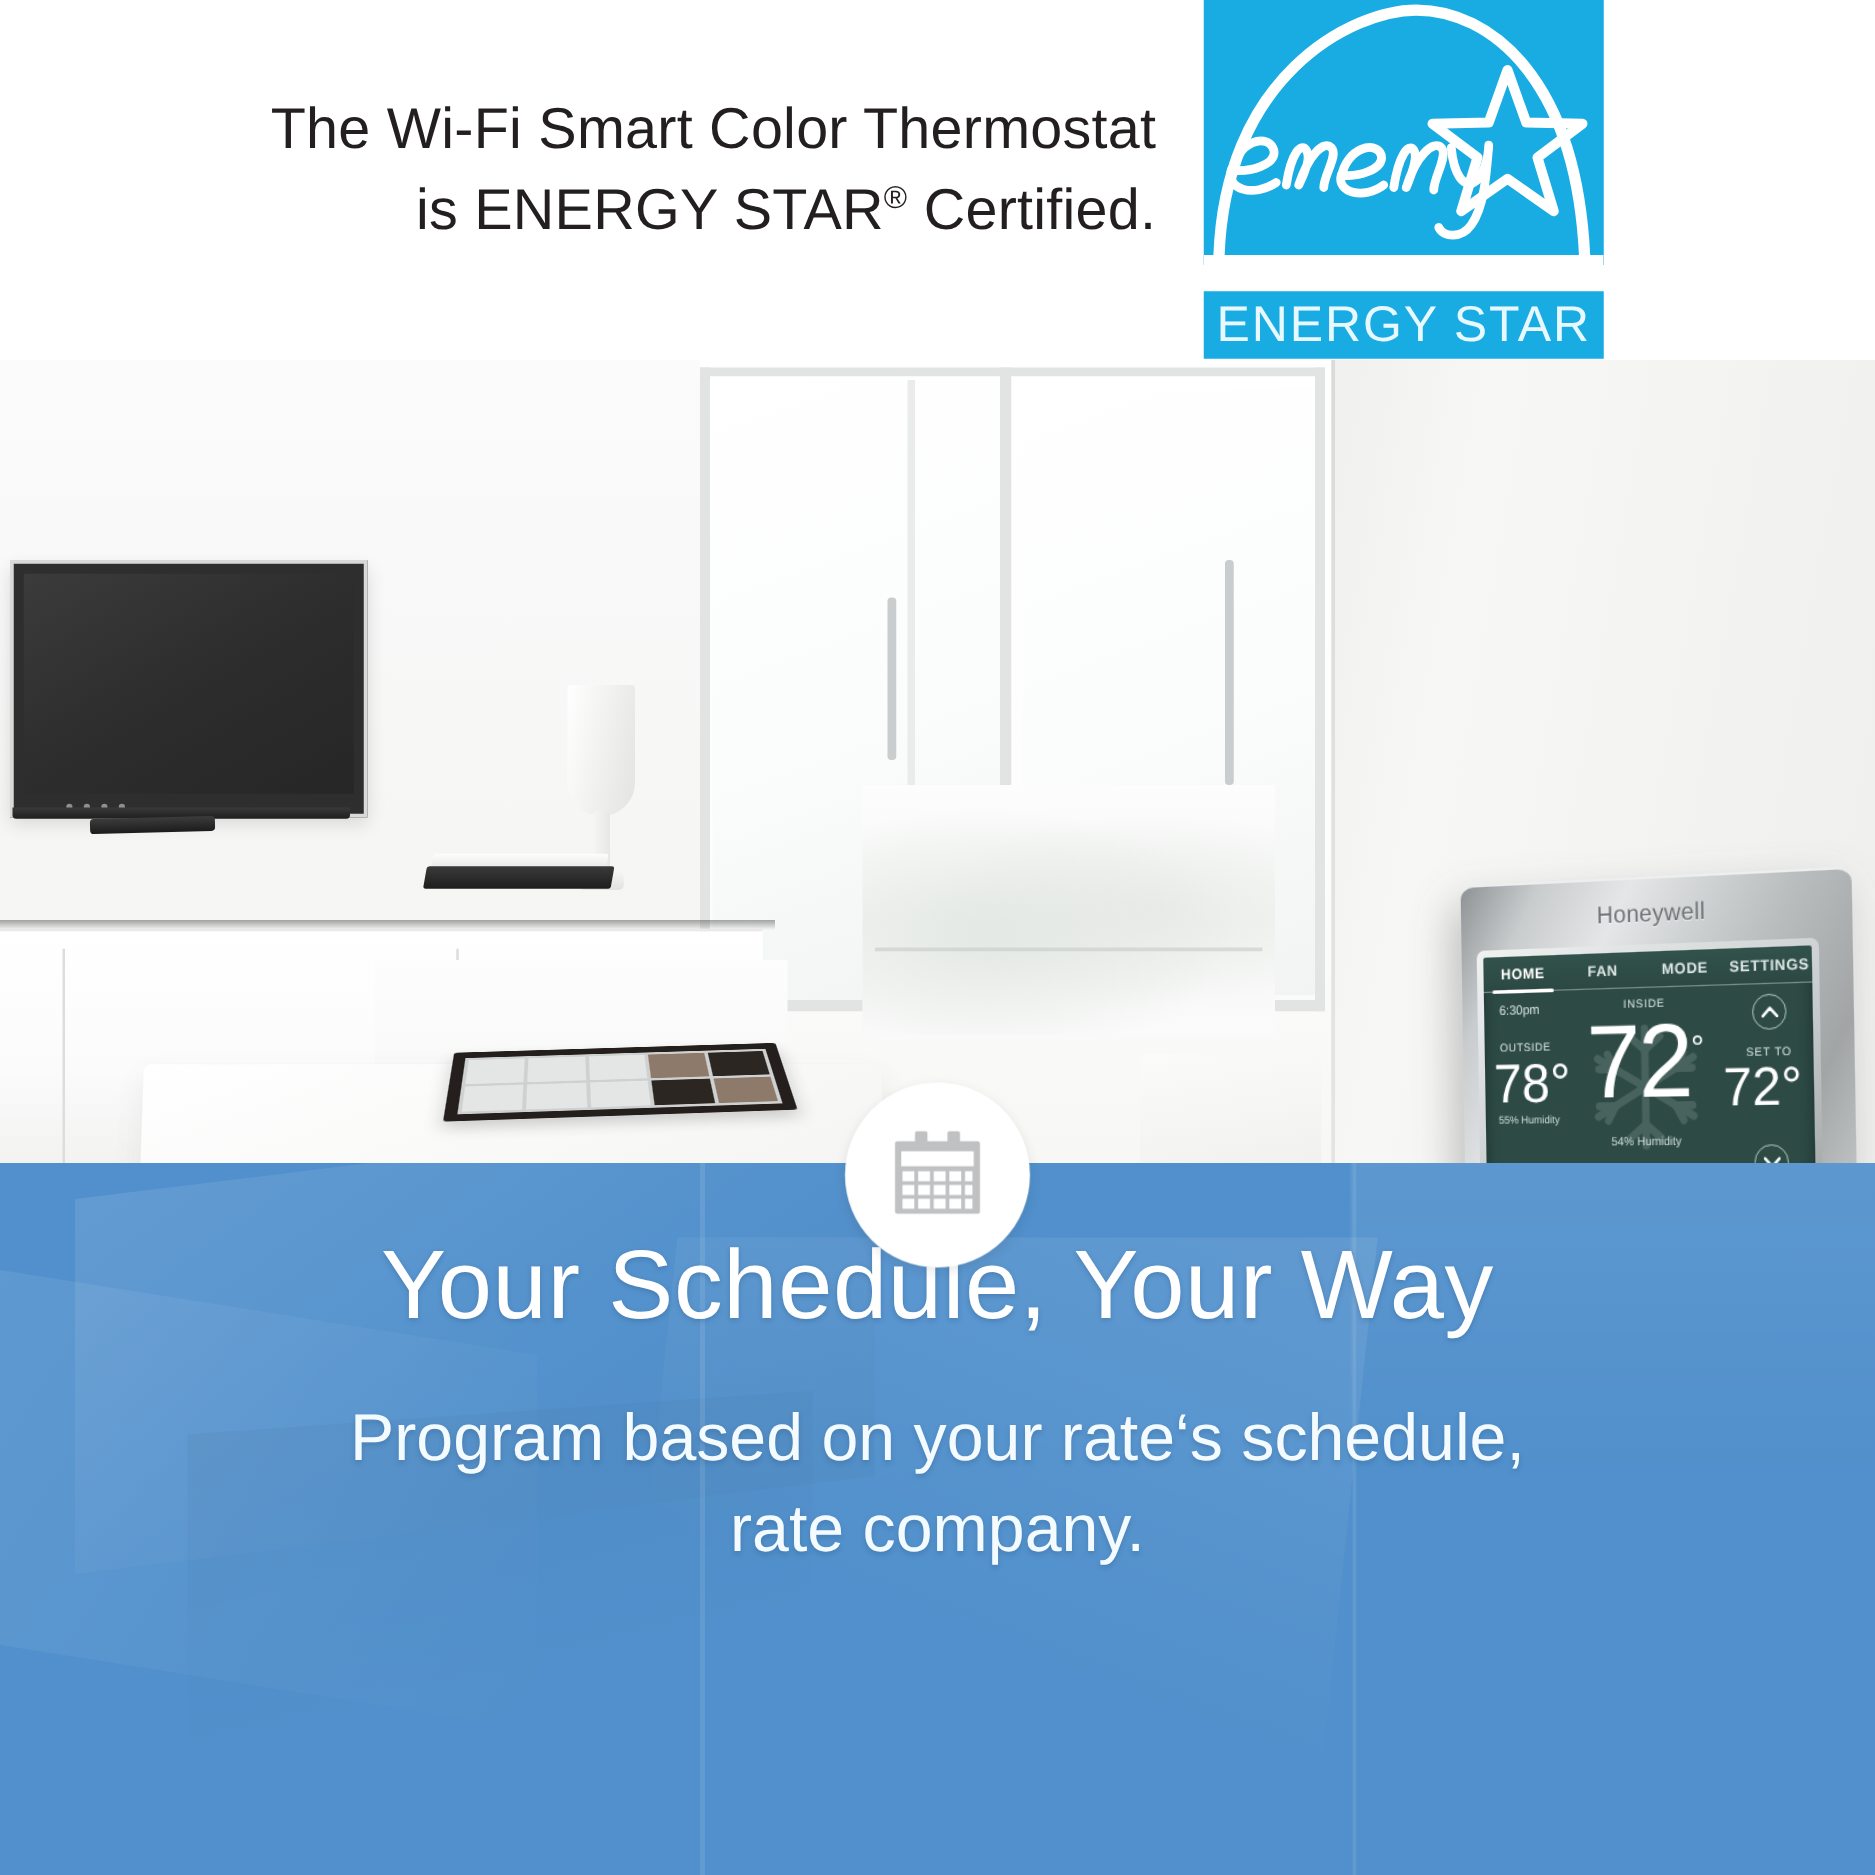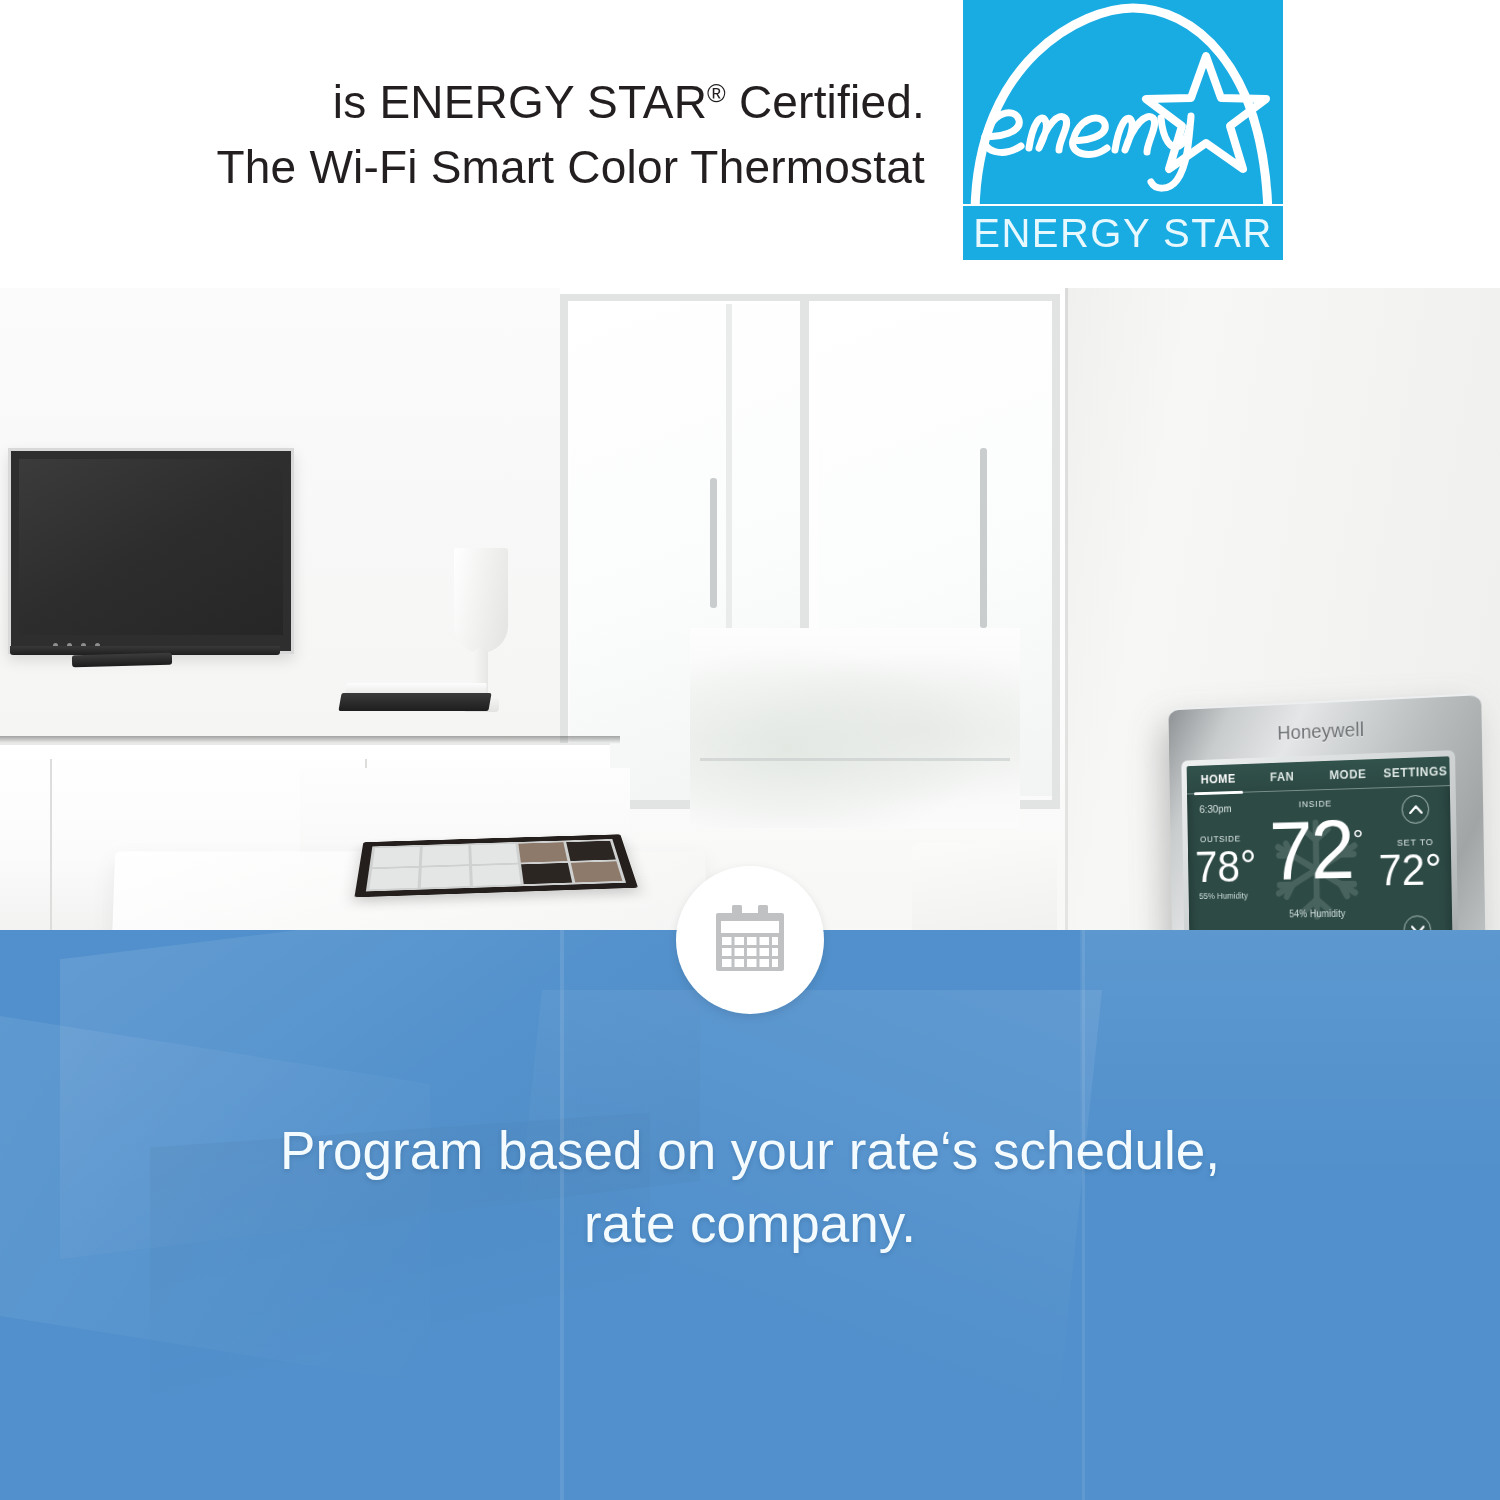--- a/index.html
+++ b/index.html
@@ -50,21 +50,21 @@
   .estar-mark {
     position: absolute;
     left: 0; top: 0;
     width: 320px;
     height: 212px;
     background: #19ace3;
     overflow: hidden;
   }
   .estar-band {
     position: absolute;
-    left: 0; top: 206px;
+    left: 0; top: 233px;
     width: 320px;
     height: 54px;
     background: #19ace3;
     display: flex;
     align-items: center;
     justify-content: center;
   }
   .estar-band-text {
     color: #e8f8ff;
     font-size: 40px;
@@ -613,22 +613,22 @@
     border-radius: 0 0 12px 12px;
     opacity: 0.55;
   }
 </style>
 </head>
 <body>
 
 <div id="page">
 
   <div class="headline-block">
+    <span class="headline-line">The  Wi-Fi Smart Color Thermostat</span>
     <span class="headline-line"><span>is ENERGY STAR</span><span class="sup">®</span><span> Certified.</span></span>
-    <span class="headline-line">The  Wi-Fi Smart Color Thermostat</span>
   </div>
 
   <div class="estar-logo">
     <div class="estar-mark">
       <svg class="estar-svg" width="320" height="212" viewBox="0 0 320 212">
 
         <path d="M12 212 C 14 60, 120 8, 170 8 C 228 8, 300 62, 305 212" fill="none" stroke="#ffffff" stroke-width="9"></path>
 
         <path d="M243 56 L258 98 L303 99 L267 126 L280 169 L243 143 L206 169 L219 126 L183 99 L228 98 Z" fill="none" stroke="#ffffff" stroke-width="8" stroke-linejoin="round"></path>
 
@@ -789,20 +789,21 @@
 
   <div class="banner">
     <div class="facet f1"></div>
     <div class="facet f2"></div>
     <div class="facet f3"></div>
     <div class="facet f4"></div>
     <div class="facet f5"></div>
     <div class="facet f6"></div>
     <div class="facet f7"></div>
 
+    <div class="banner-title">Your Schedule, Your Way</div>
     <div class="banner-body">
       <span>Program based on your rate‘s schedule,</span>
       <span>rate company.</span>
     </div>
   </div>
 
   <div class="badge">
     <svg width="76" height="76" viewBox="0 0 76 76">
       <rect x="4" y="11" width="68" height="58" rx="2" fill="#BFC1C3"></rect>
       <rect x="9" y="19" width="58" height="12" fill="#ffffff"></rect>

